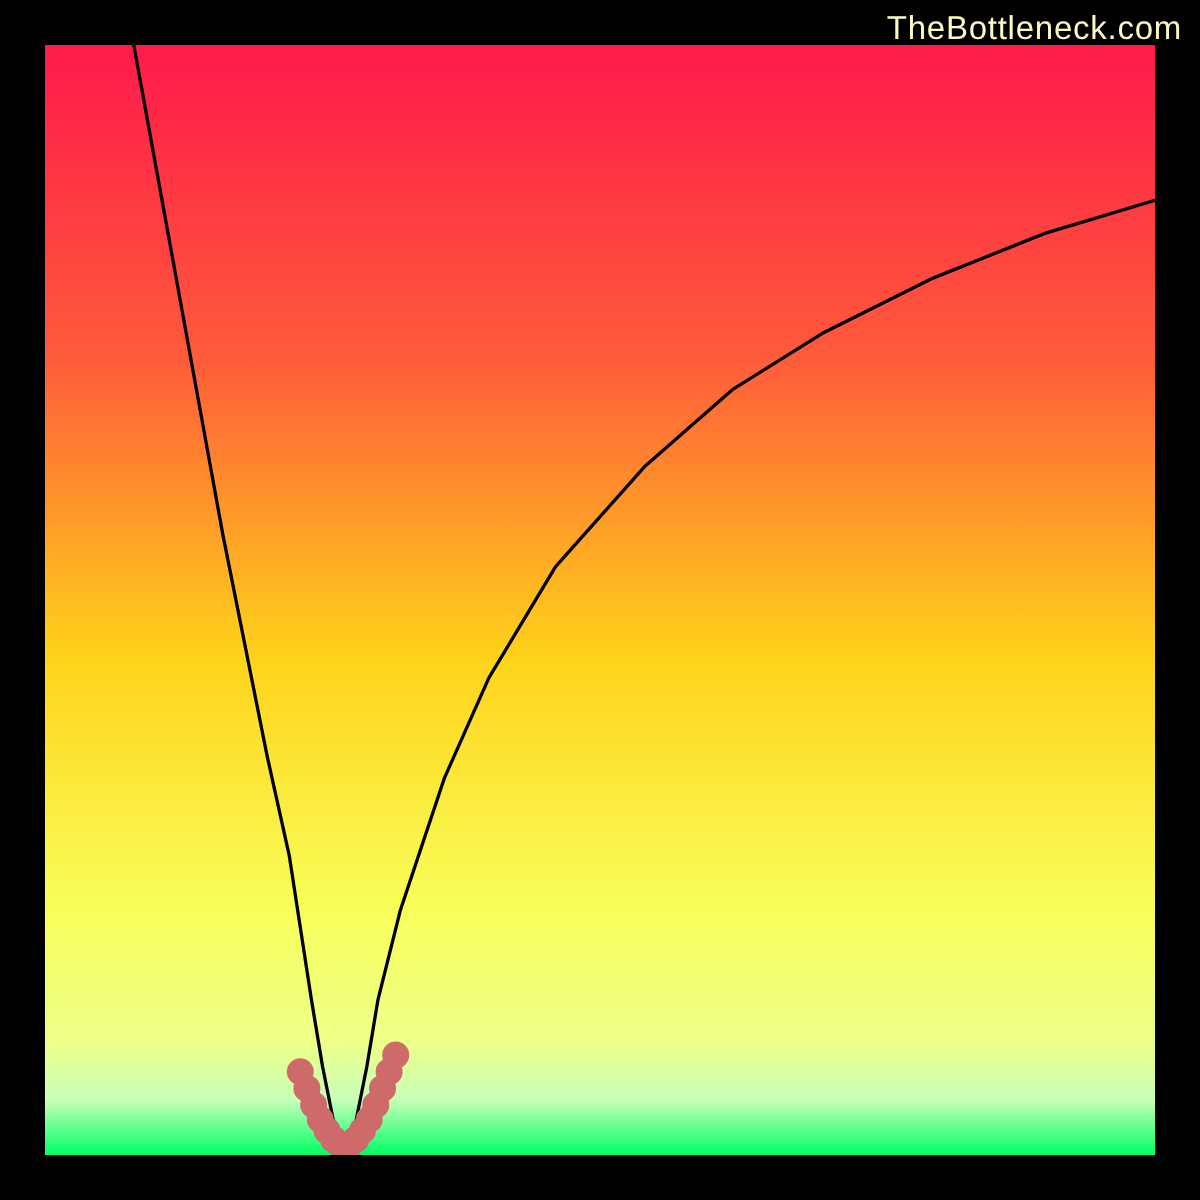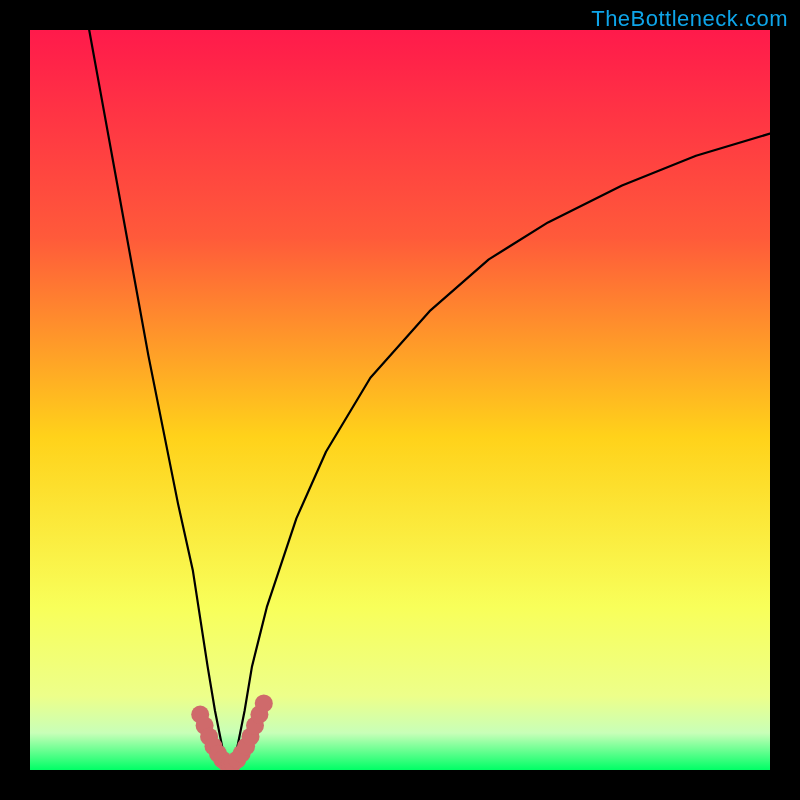--- a/index.html
+++ b/index.html
@@ -14,21 +14,21 @@
   .stage {
     position: relative;
     width: 800px;
     height: 800px;
     background: #000;
   }
   .watermark {
     position: absolute;
     top: 6px;
     right: 12px;
-    color: #0ea5e9;
+    color: #fef9c3;
     font-size: 22px;
     font-weight: 500;
     letter-spacing: 0.5px;
     z-index: 5;
   }
   .plot-area {
     position: absolute;
     left: 30px;
     top: 30px;
     width: 740px;

